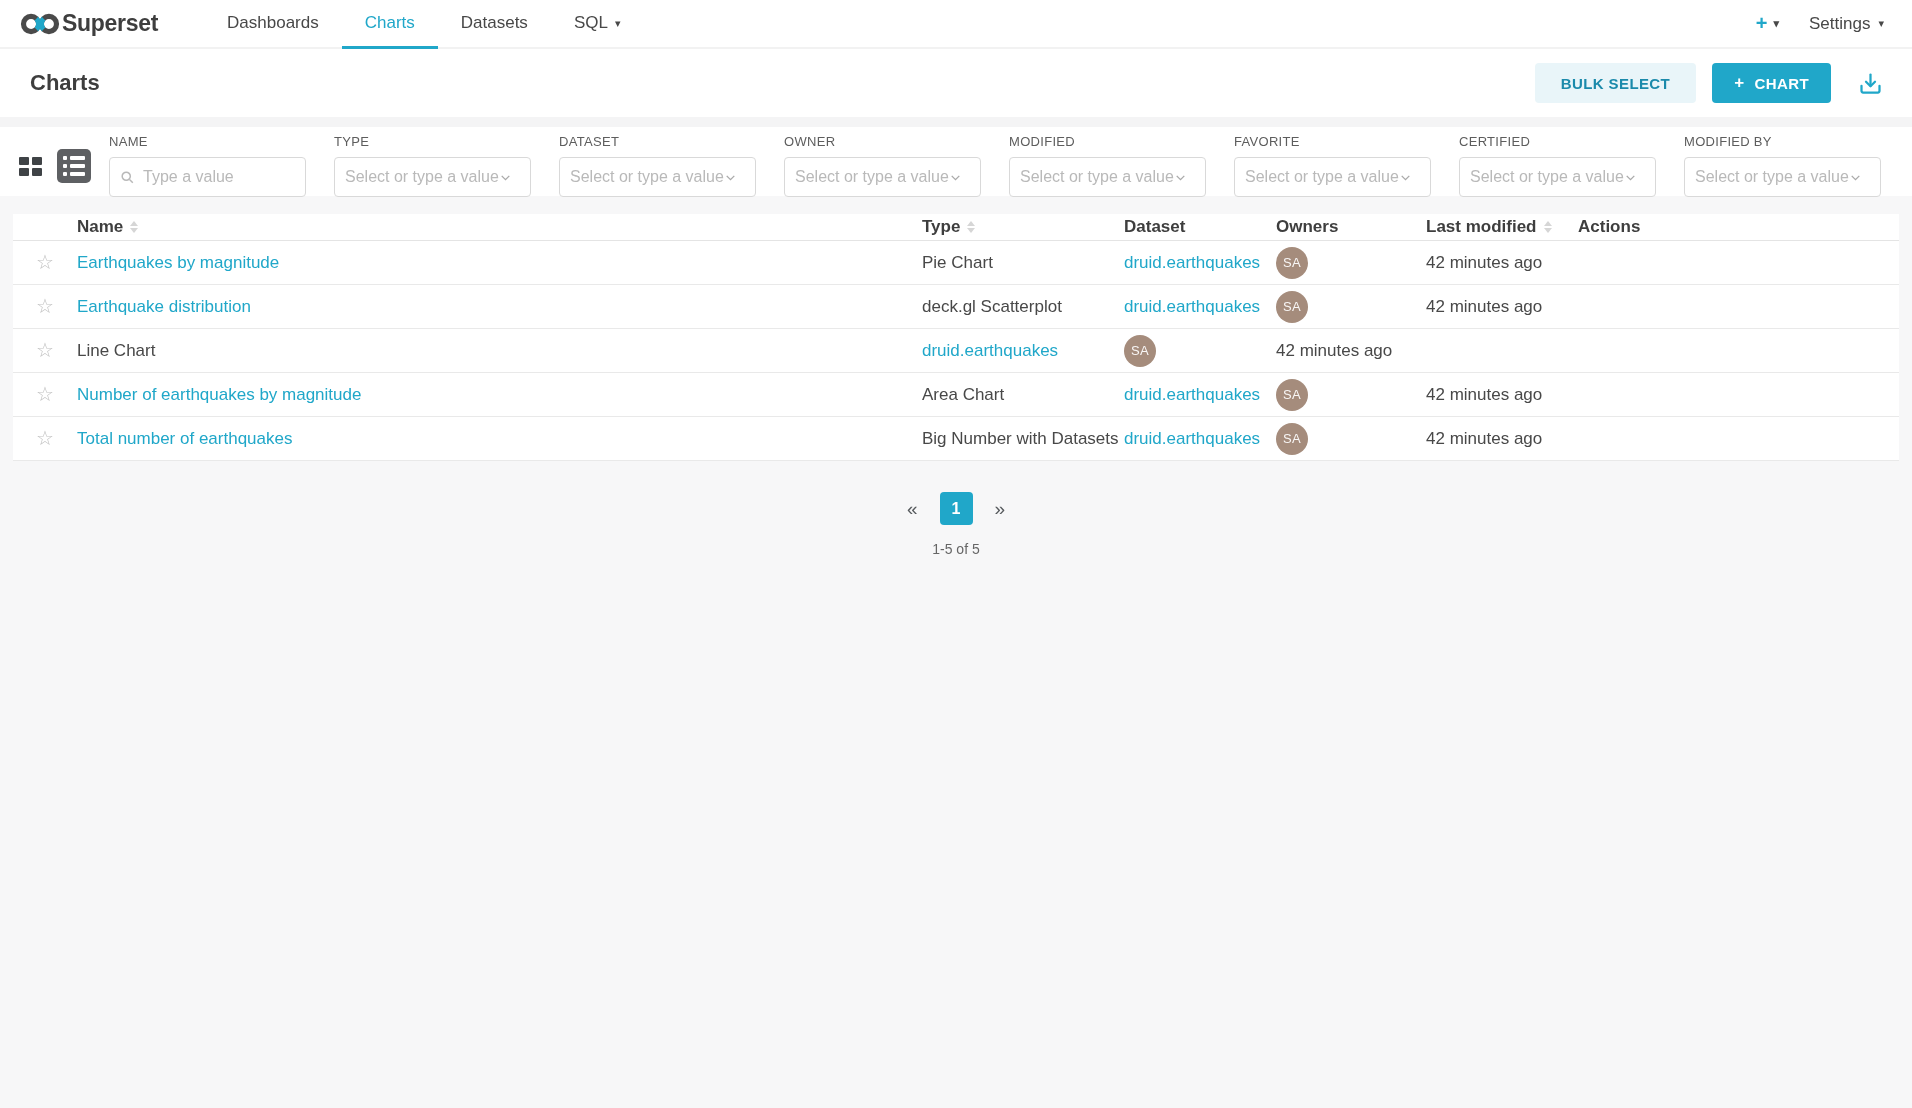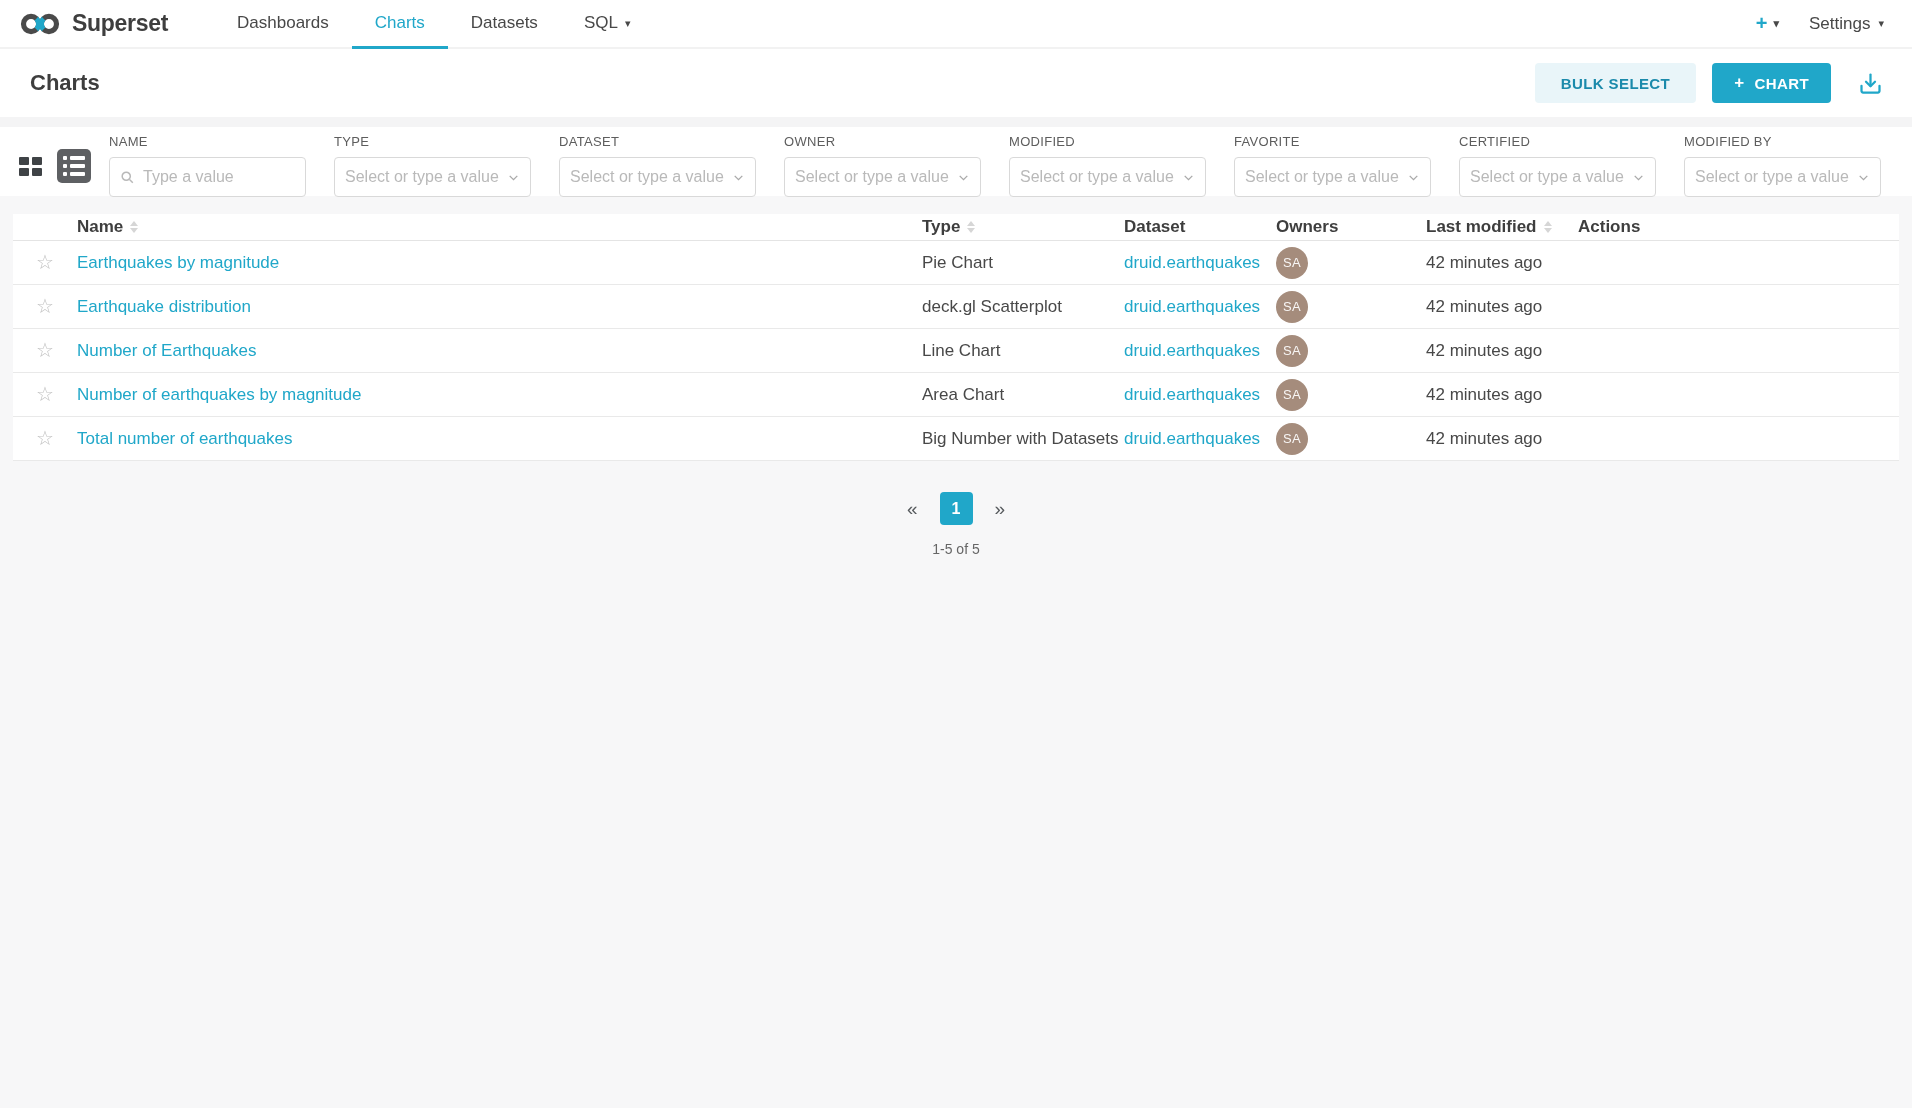--- a/index.html
+++ b/index.html
@@ -1,21 +1,21 @@
 <!DOCTYPE html>
 <html><head>
 <meta charset="utf-8">
 <style>
   * { margin:0; padding:0; box-sizing:border-box; }
   html,body { width:1912px; height:1108px; overflow:hidden; }
   body { font-family:"Liberation Sans", sans-serif; background:#F7F7F8; color:#484848; }
 
   
   .navbar { height:49px; background:#fff; border-bottom:2px solid #F2F2F2; display:flex; align-items:stretch; padding:0 28px 0 18px; }
-  .brand { display:flex; align-items:center; gap:10px; margin-right:46px; cursor:pointer; }
+  .brand { display:flex; align-items:center; margin-right:46px; cursor:pointer; }
   .brand-text { font-size:23px; font-weight:700; color:#3E3E3E; letter-spacing:-0.3px; }
   .nav-items { display:flex; align-items:stretch; list-style:none; }
   .nav-item { display:flex; align-items:center; padding:0 23px; font-size:17px; color:#484848; cursor:pointer; border-bottom:3px solid transparent; margin-bottom:-2px; }
   .nav-item.active { color:#20A7C9; border-bottom-color:#20A7C9; }
   .nav-item .caret { margin-left:7px; font-size:11px; color:#484848; }
   .nav-right { margin-left:auto; display:flex; align-items:center; gap:30px; }
   .nav-plus { font-size:20px; font-weight:700; color:#20A7C9; cursor:pointer; display:flex; align-items:center; gap:6px; }
   .nav-plus .caret, .nav-settings .caret { font-size:11px; color:#484848; }
   .nav-settings { font-size:17px; color:#484848; cursor:pointer; display:flex; align-items:center; gap:8px; }
 
@@ -38,21 +38,21 @@
   .list-toggle { width:34px; height:34px; background:#5E6063; border-radius:5px; display:flex; flex-direction:column; justify-content:center; gap:4px; padding-left:6px; cursor:pointer; }
   .list-toggle .lrow { display:flex; align-items:center; gap:3px; }
   .list-toggle .dot { width:4px; height:4px; background:#fff; border-radius:1px; }
   .list-toggle .bar { width:15px; height:4px; background:#fff; border-radius:1px; }
   .filter-fields { position:absolute; left:109px; top:7px; display:flex; gap:28px; }
   .ffield { width:197px; }
   .flabel { font-size:13px; color:#5D5D5D; letter-spacing:0.3px; margin-bottom:8px; }
   .fcontrol { height:40px; border:1px solid #D9D9D9; border-radius:4px; background:#fff; display:flex; align-items:center; padding:0 10px; }
   .fcontrol input { border:none; outline:none; width:100%; font-family:inherit; font-size:16px; color:#484848; margin-left:8px; }
   .fcontrol input::placeholder { color:#B9B9B9; }
-  .fselect { justify-content:space-between; cursor:pointer; }
+  .fselect { justify-content:flex-start; cursor:pointer; }
   .fselect .ph { font-size:16px; color:#B9B9B9; white-space:nowrap; overflow:hidden; }
 
   
   .table-card { margin:18px 13px 0 13px; background:#fff; }
   .trow { display:grid; grid-template-columns:64px 845px 202px 152px 150px 152px 1fr; align-items:center; height:44px; border-bottom:1px solid #E9E9E9; }
   .thead { height:27px; border-bottom:1px solid #E4E4E4; }
   .thead .hcell { font-size:17px; font-weight:700; color:#3E3E3E; display:flex; align-items:center; }
   .sort { display:inline-flex; flex-direction:column; gap:2px; margin-left:7px; }
   .sort i { width:0; height:0; border-left:4px solid transparent; border-right:4px solid transparent; }
   .sort .up { border-bottom:5px solid #D6D6D6; }
@@ -310,21 +310,20 @@
     <div><a class="link">druid.earthquakes</a></div>
     <div>
         <span class="avatar">SA</span>
       </div>
     <div class="cell-text">42 minutes ago</div>
     <div></div>
   </div>
 
   <div class="trow">
     <div class="star-cell"><span class="star">☆</span></div>
-    <div><a class="link">Number of Earthquakes</a></div>
     <div class="cell-text">Line Chart</div>
     <div><a class="link">druid.earthquakes</a></div>
     <div>
         <span class="avatar">SA</span>
       </div>
     <div class="cell-text">42 minutes ago</div>
     <div></div>
   </div>
 
   <div class="trow">

